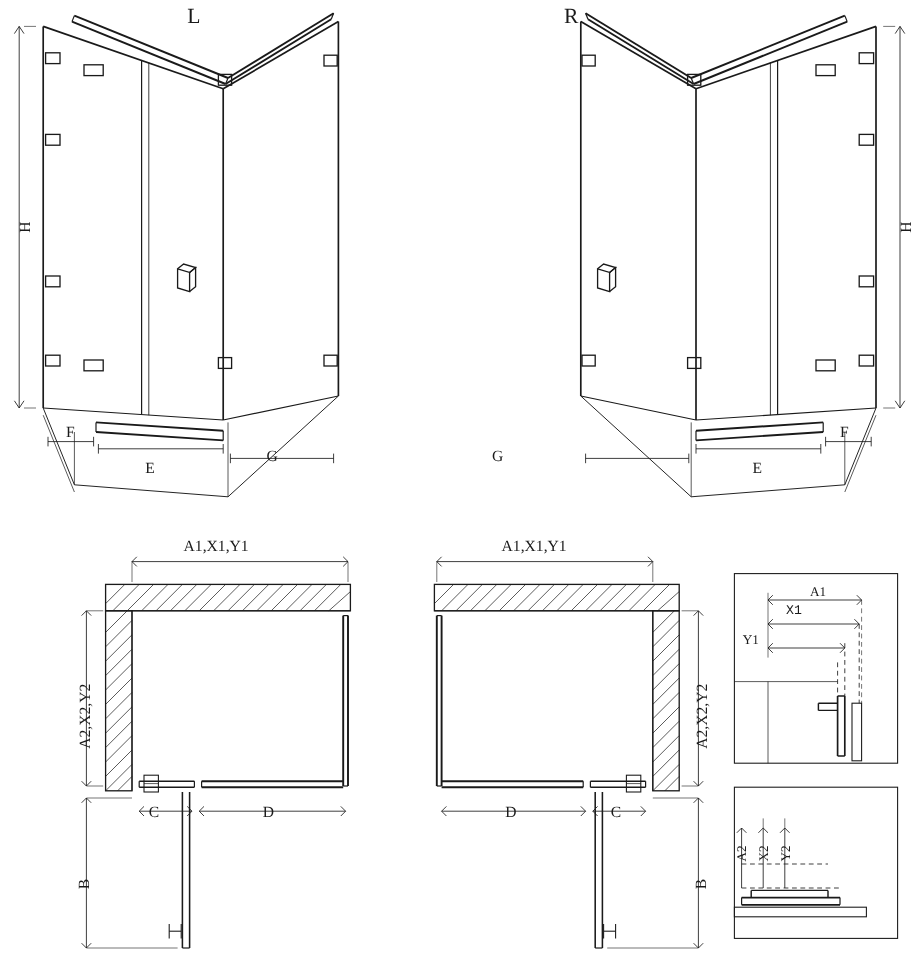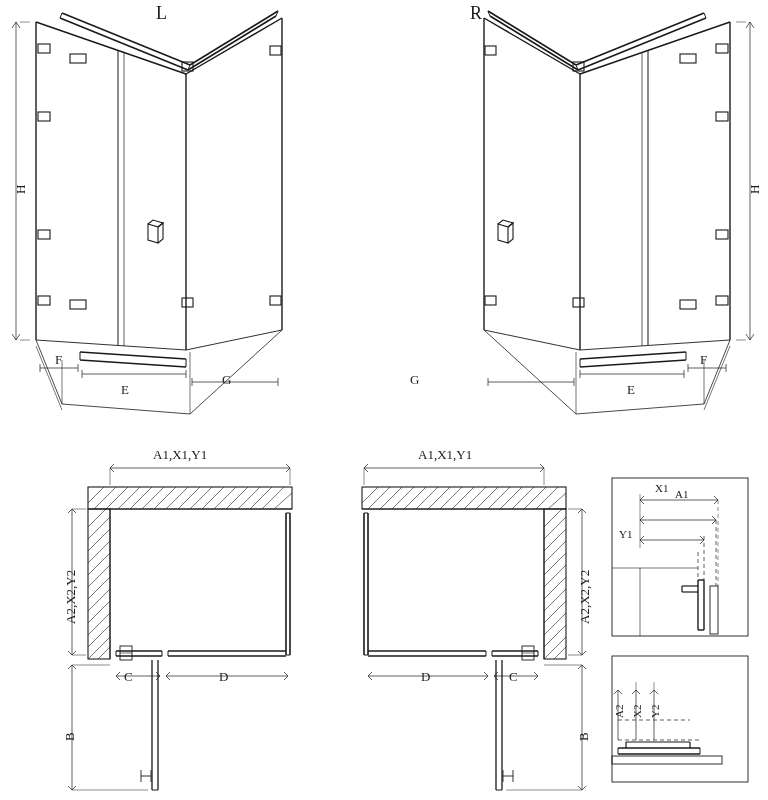--- a/index.html
+++ b/index.html
@@ -458,20 +458,20 @@
   <div class="lbl" style="left:124px; top:670px;">C</div>
   <div class="lbl" style="left:219px; top:670px;">D</div>
 
   <div class="lbl" style="left:421px; top:670px;">D</div>
   <div class="lbl" style="left:509px; top:670px;">C</div>
 
   <div class="lbl rot" style="left:63px; top:741px;">B</div>
   <div class="lbl rot" style="left:577px; top:741px;">B</div>
 
   <div class="lbl small" style="left:675px; top:489px;">A1</div>
-  <div class="lbl small" style="left:655px; top:483px;">X1</div>
+  <div class="lbl small" style="left:655px; top:505px;font-family:Liberation Mono, monospace;">X1</div>
   <div class="lbl small" style="left:619px; top:529px;">Y1</div>
 
   <div class="lbl small rot" style="left:614px; top:718px;">A2</div>
   <div class="lbl small rot" style="left:632px; top:718px;">X2</div>
   <div class="lbl small rot" style="left:650px; top:718px;">Y2</div>
 
 </div>
 
 </body></html>

